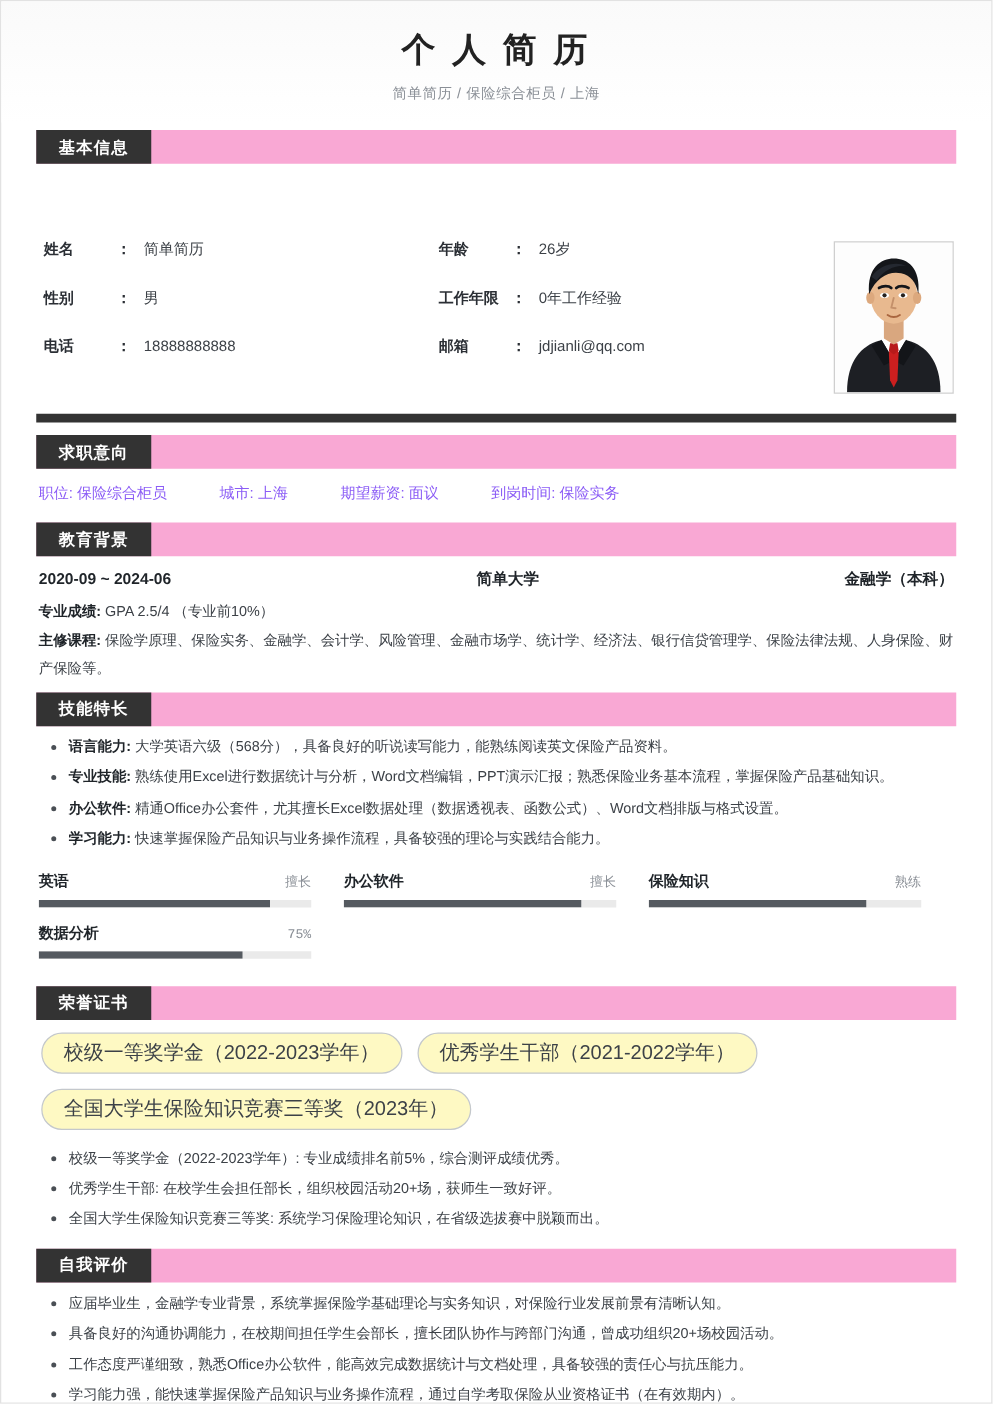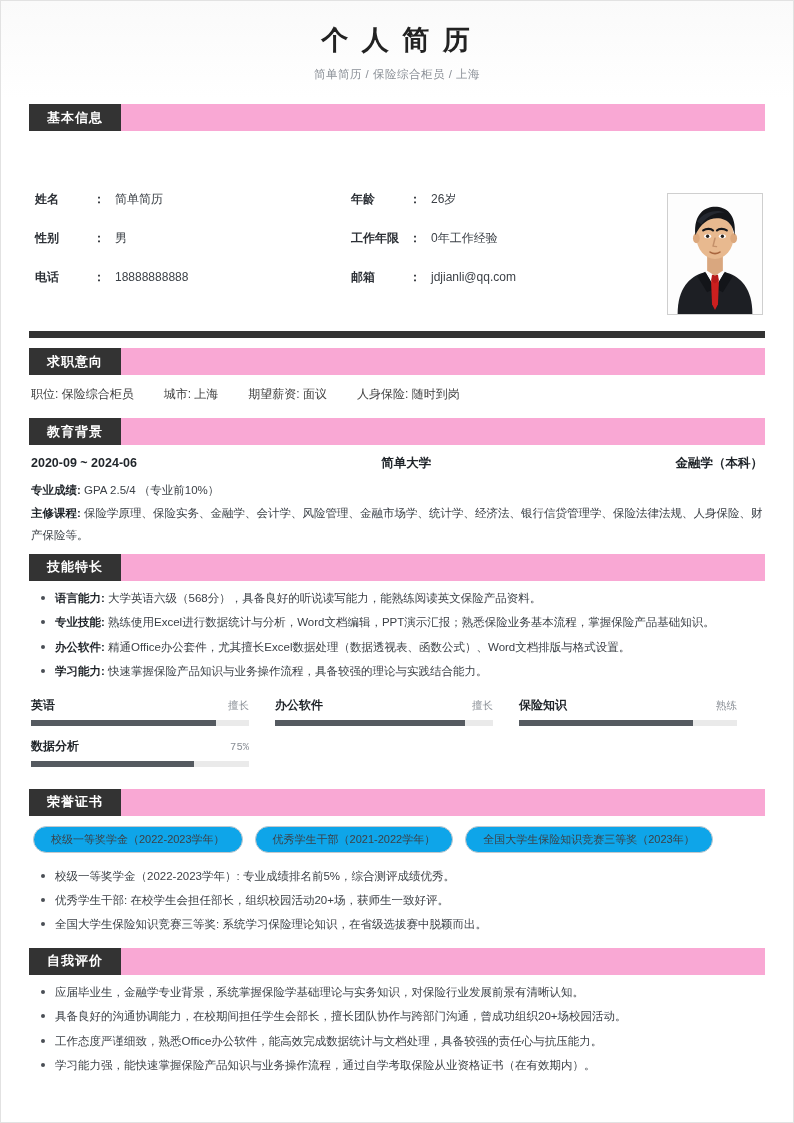--- a/index.html
+++ b/index.html
@@ -103,23 +103,23 @@
 
   .thick-rule {
     height: 7px;
     background: #333333;
     margin: 6px 0 10px 0;
   }
 
   
   .intent-row {
     display: flex;
-    gap: 30px;
+    gap: 42px;
     font-size: 12px;
-    color: #404040;
+    color: #8b5cf6;
     padding: 11px 0 9px 2px;
     flex-wrap: wrap;
   }
   .intent-item { white-space: nowrap; }
 
   
   .edu-row {
     display: flex;
     justify-content: space-between;
     align-items: baseline;
@@ -205,23 +205,23 @@
   .pills {
     display: flex;
     flex-wrap: wrap;
     gap: 12px;
     padding: 10px 2px 6px 4px;
   }
   .pill {
     border: 1px solid #c4c8cc;
     border-radius: 20px;
     padding: 5px 17px;
-    font-size: 11px;
+    font-size: 16px;
     color: #3c4147;
-    background: #0ea5e9;
+    background: #fef9c3;
     white-space: nowrap;
   }
 </style>
 </head>
 <body>
 
 <div class="page">
 
   <div class="doc-header">
     <div class="doc-title">个 人 简 历</div>
@@ -311,21 +311,21 @@
     <div class="thick-rule"></div>
 
     <div class="sec-bar">
       <div class="sec-bar-label">求职意向</div>
       <div class="sec-bar-rest"></div>
     </div>
     <div class="intent-row">
       <span class="intent-item">职位: 保险综合柜员</span>
       <span class="intent-item">城市: 上海</span>
       <span class="intent-item">期望薪资: 面议</span>
-      <span class="intent-item">人身保险: 随时到岗</span>
+      <span class="intent-item">到岗时间: 保险实务</span>
     </div>
 
     <div class="sec-bar">
       <div class="sec-bar-label">教育背景</div>
       <div class="sec-bar-rest"></div>
     </div>
     <div class="edu-row">
       <span class="edu-left">2020-09 ~ 2024-06</span>
       <span class="edu-mid">简单大学</span>
       <span class="edu-right">金融学（本科）</span>

